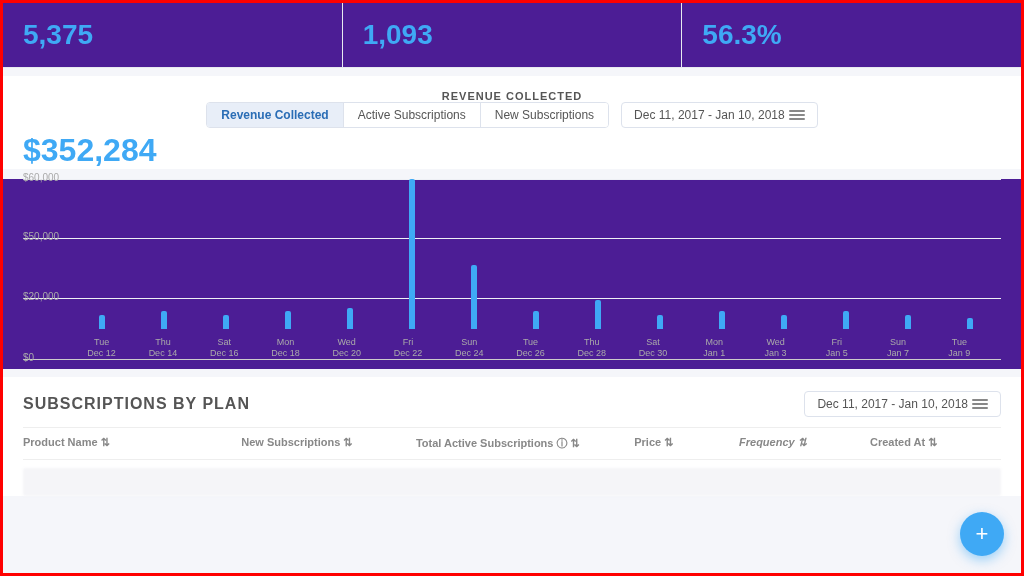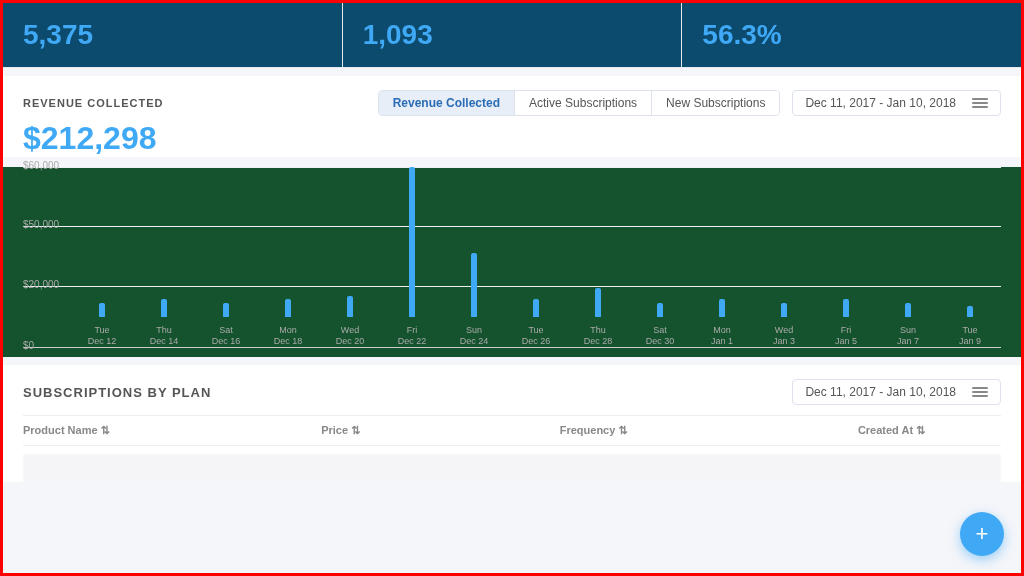--- a/index.html
+++ b/index.html
@@ -8,21 +8,21 @@
       background: #f5f6fa;
       border: 3px solid red;
       width: 1024px;
       min-height: 576px;
       overflow: hidden;
     }
 
     
     .metrics-row {
       display: flex;
-      background: #0c4a6e;
+      background: #4c1d95;
       border-bottom: 1px solid #e8eaf0;
     }
     .metric-card {
       flex: 1;
       padding: 16px 20px;
       border-right: 1px solid #e8eaf0;
     }
     .metric-card:last-child { border-right: none; }
     .metric-value {
       font-size: 28px;
@@ -34,20 +34,21 @@
     .revenue-section {
       background: #fff;
       margin: 8px 0;
       padding: 14px 20px 0;
     }
     .revenue-header {
       display: flex;
       align-items: center;
       justify-content: space-between;
       margin-bottom: 4px;
+      flex-direction: column;
     }
     .revenue-label {
       font-size: 11px;
       font-weight: 700;
       letter-spacing: 1px;
       color: #555;
       text-transform: uppercase;
     }
     .tabs-and-date {
       display: flex;
@@ -71,39 +72,39 @@
     }
     .tab-btn:last-child { border-right: none; }
     .tab-btn.active {
       background: #e8eef8;
       color: #2a6db5;
       font-weight: 600;
     }
     .date-range-btn {
       display: flex;
       align-items: center;
-      gap: 16px;
+      gap: 4px;
       padding: 5px 12px;
       border: 1px solid #dde2ec;
       border-radius: 4px;
       font-size: 12px;
       color: #555;
       background: #fff;
       cursor: pointer;
     }
     .revenue-amount {
       font-size: 32px;
       font-weight: 700;
       color: #3fa9f5;
       margin: 4px 0 10px;
     }
 
     
     .chart-area {
-      background: #14532d;
+      background: #4c1d95;
       padding: 0 20px 10px;
       position: relative;
     }
     .chart-grid {
       position: relative;
       height: 180px;
     }
     .grid-line {
       position: absolute;
       left: 0; right: 0;
@@ -133,21 +134,21 @@
       justify-content: flex-end;
       height: 100%;
     }
     .bar {
       background: #3fa9f5;
       width: 6px;
       border-radius: 2px 2px 0 0;
     }
     .x-axis {
       position: absolute;
-      bottom: 0; left: 48px; right: 0;
+      bottom: 0; left: 48px; right: 11px;
       display: flex;
     }
     .x-label {
       flex: 1;
       text-align: center;
       font-size: 9px;
       color: #aaa;
       line-height: 1.2;
     }
 
@@ -157,21 +158,21 @@
       margin-top: 8px;
       padding: 14px 20px 0;
     }
     .subs-header {
       display: flex;
       align-items: center;
       justify-content: space-between;
       margin-bottom: 10px;
     }
     .subs-label {
-      font-size: 13px;
+      font-size: 16px;
       font-weight: 700;
       letter-spacing: 1px;
       color: #555;
     }
     .table-header {
       display: flex;
       border-top: 1px solid #eee;
       border-bottom: 1px solid #eee;
       padding: 8px 0;
       margin-top: 9px;
@@ -255,21 +256,21 @@
       <div class="date-range-btn">
         <span>Dec 11, 2017 - Jan 10, 2018</span>
         <div class="menu-icon">
           <span></span>
           <span></span>
           <span></span>
         </div>
       </div>
     </div>
   </div>
-  <div class="revenue-amount">$212,298</div>
+  <div class="revenue-amount">$352,284</div>
 </div>
 
 <div class="chart-area">
   <div class="chart-grid">
 
     <div class="grid-line" style="top:0%">
       <span class="grid-label">$60,000</span>
     </div>
     <div class="grid-line" style="top:33%">
       <span class="grid-label">$50,000</span>
@@ -356,20 +357,22 @@
       <span>Dec 11, 2017 - Jan 10, 2018</span>
       <div class="menu-icon">
         <span></span>
         <span></span>
         <span></span>
       </div>
     </div>
   </div>
   <div class="table-header" id="table-header">
       <div class="th">Product Name ⇅</div>
+      <div class="th">New Subscriptions ⇅</div>
+      <div class="th">Total Active Subscriptions ⓘ ⇅</div>
       <div class="th">Price ⇅</div>
       <div class="th">Frequency ⇅</div>
       <div class="th">Created At ⇅</div>
     </div>
   <div class="table-row-blurred"></div>
 </div>
 
 <div class="fab">
   <span>+</span>
 </div>

